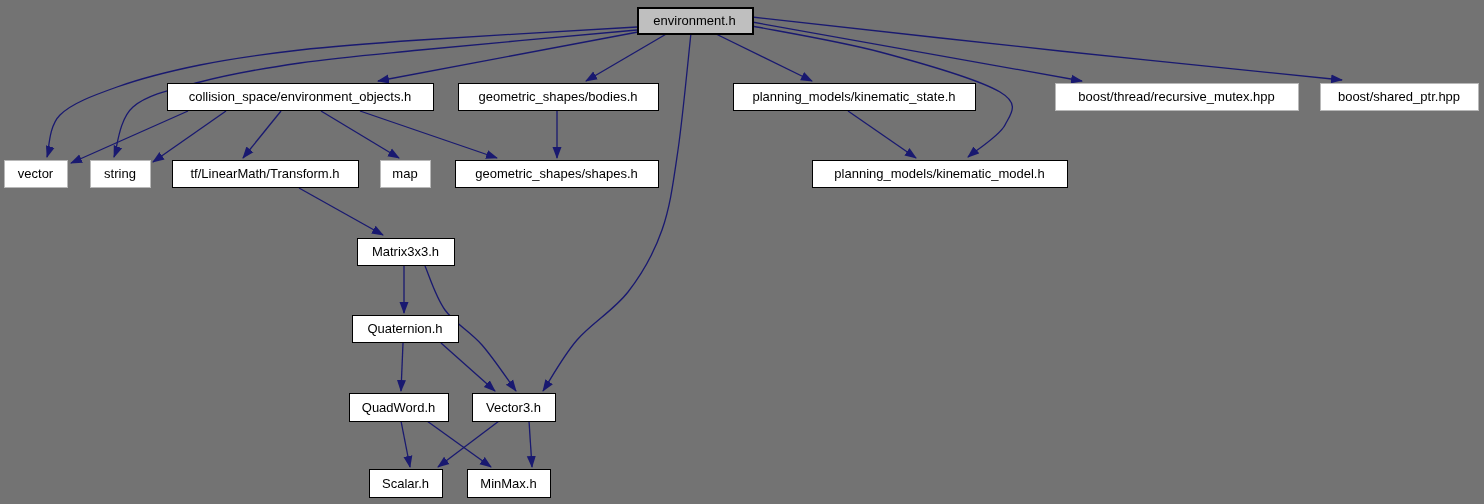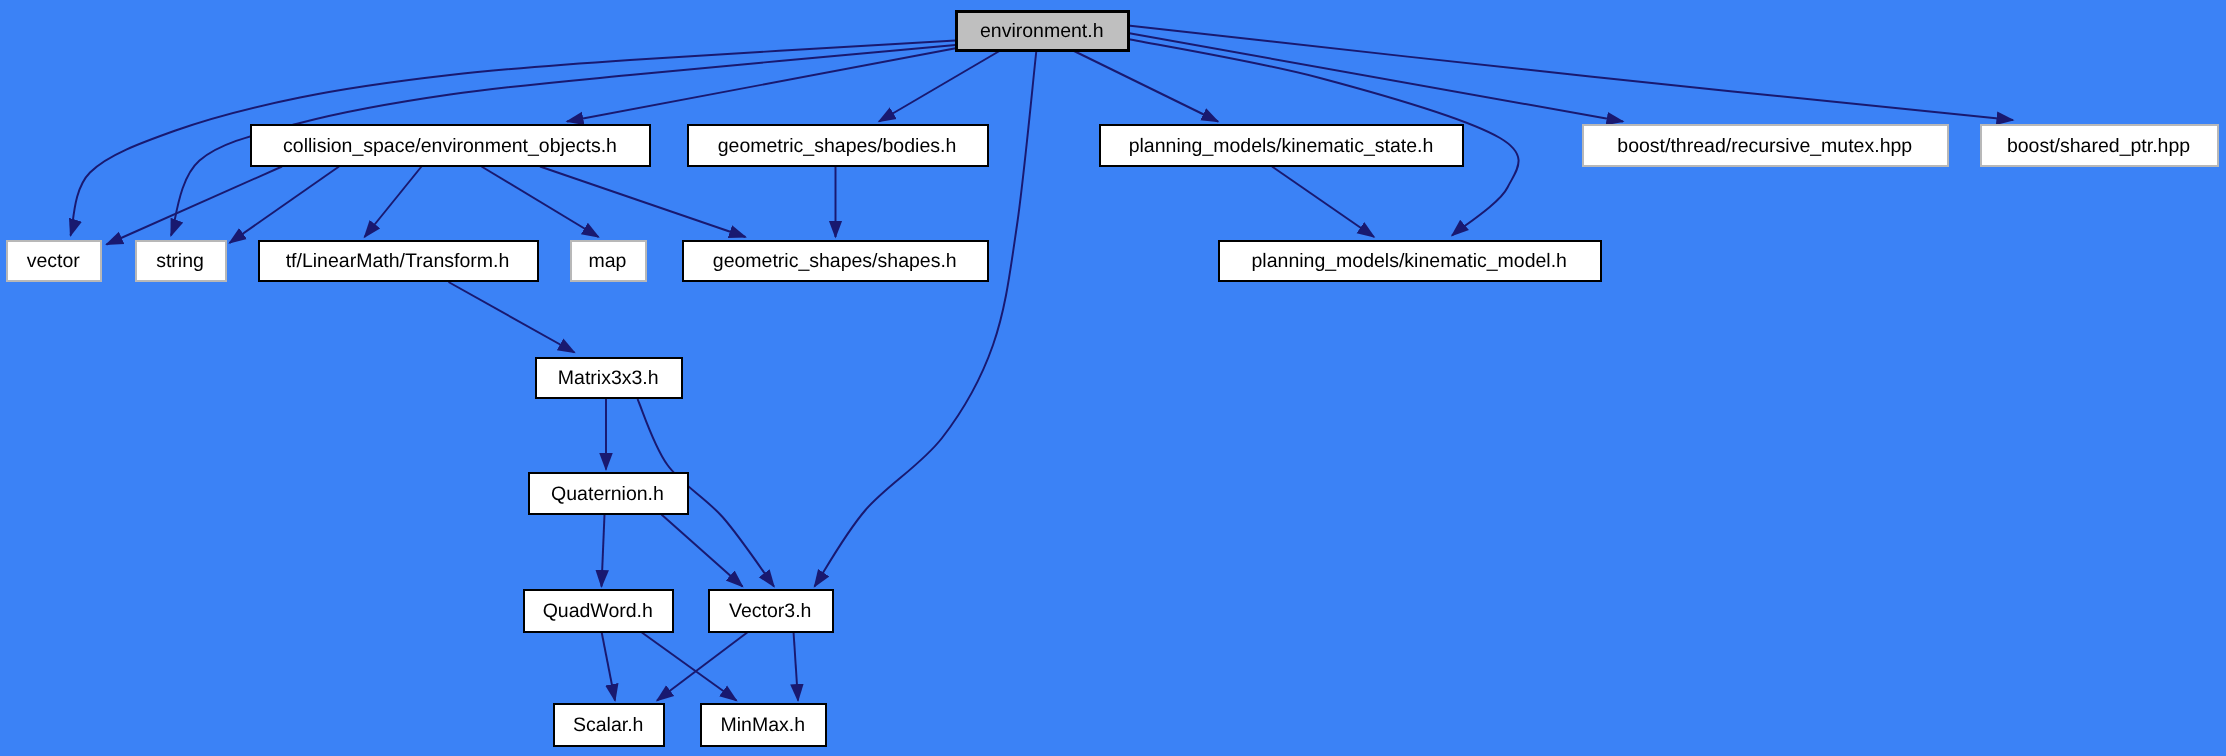--- a/index.html
+++ b/index.html
@@ -4,21 +4,21 @@
 <style>
   html, body {
     margin: 0;
     padding: 0;
     background: #ffffff;
   }
   #canvas {
     position: relative;
     width: 1484px;
     height: 504px;
-    background: #3b82f6;
+    background: #737373;
     overflow: hidden;
   }
   svg#graph {
     display: block;
   }
   .edge {
     fill: none;
     stroke-width: 1.3px;
   }
   .node rect {

